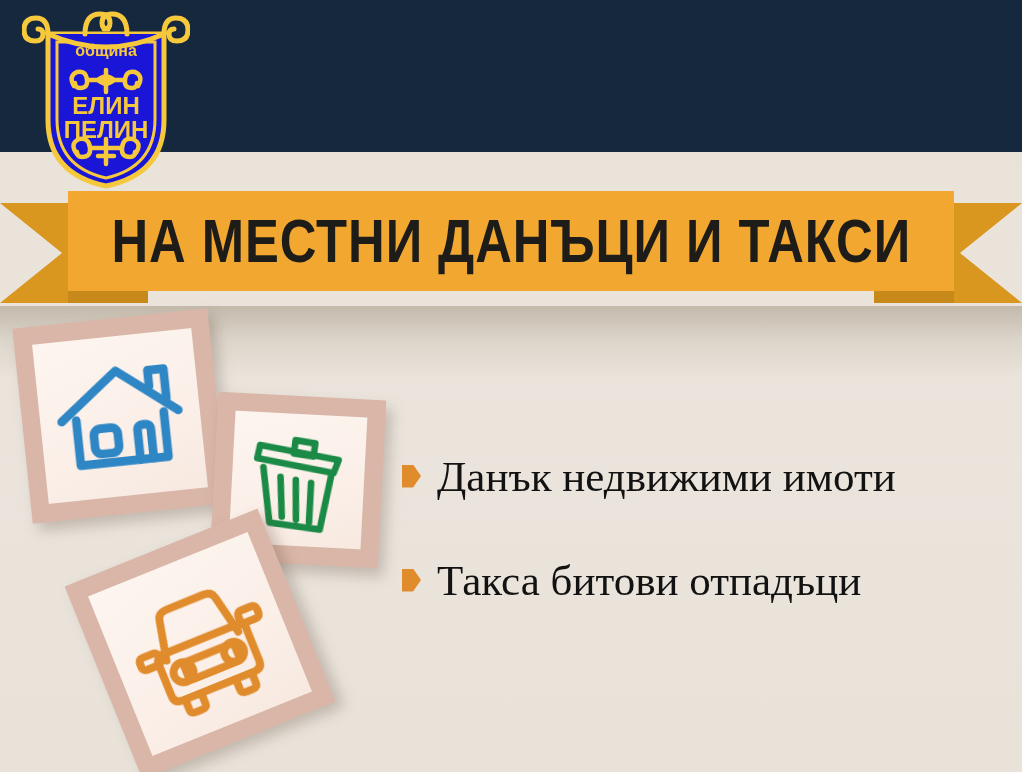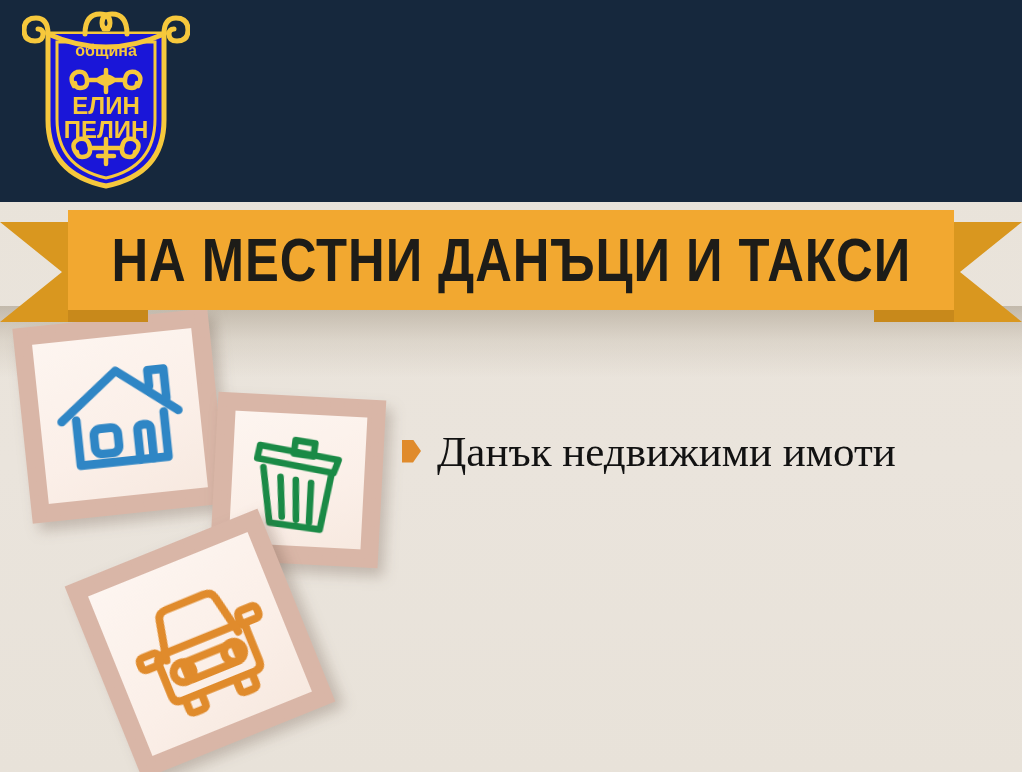--- a/index.html
+++ b/index.html
@@ -17,21 +17,21 @@
     height: 772px;
     background: linear-gradient(180deg, #ddd6cb 0%, #e9e3da 22%, #eae4dc 60%, #e8e2d9 100%);
     overflow: hidden;
   }
 
   
   .header {
     position: absolute;
     left: 0; top: 0;
     width: 1022px;
-    height: 202px;
+    height: 152px;
     background: #16283d;
     z-index: 5;
   }
 
   .logo-wrap {
     position: absolute;
     left: 22px; top: 8px;
     width: 168px; height: 182px;
   }
 
@@ -52,21 +52,21 @@
     line-height: 63px;
     letter-spacing: 0.5px;
     text-align: center;
     white-space: nowrap;
     transform: scaleX(0.93);
   }
 
   
   .ribbon {
     position: absolute;
-    left: 0; top: 204px;
+    left: 0; top: 185px;
     width: 1022px; height: 120px;
     z-index: 6;
   }
   .ribbon-tail {
     position: absolute;
     top: 18px;
     width: 130px; height: 100px;
     background: #d9971f;
   }
   .ribbon-tail.left {
@@ -137,21 +137,21 @@
   }
   .stamp-inner svg { display: block; width: 100%; height: 100%; }
 
   #stamp-house { left: 22px;  top: 318px; width: 196px; height: 196px; transform: rotate(-6deg); }
   #stamp-waste { left: 214px; top: 396px; width: 168px; height: 168px; transform: rotate(3deg); }
   #stamp-car   { left: 96px;  top: 540px; width: 208px; height: 208px; transform: rotate(-22deg); }
 
   
   .bullets {
     position: absolute;
-    left: 402px; top: 399px;
+    left: 402px; top: 424px;
     width: 612px;
     z-index: 4;
   }
   .bullet-row {
     display: flex;
     align-items: center;
     height: 104px;
   }
   .bullet-marker {
     flex: 0 0 auto;
@@ -279,17 +279,21 @@
     </div>
   </div>
 
   <div class="bullets">
 
     <div class="bullet-row">
       <span class="bullet-marker"></span>
       <span class="bullet-label">Данък недвижими имоти</span>
     </div>
 
+    <div class="bullet-row">
+      <span class="bullet-marker"></span>
+      <span class="bullet-label">Такса битови отпадъци</span>
+    </div>
 
 
   </div>
 
 </div>
 
 </body></html>

